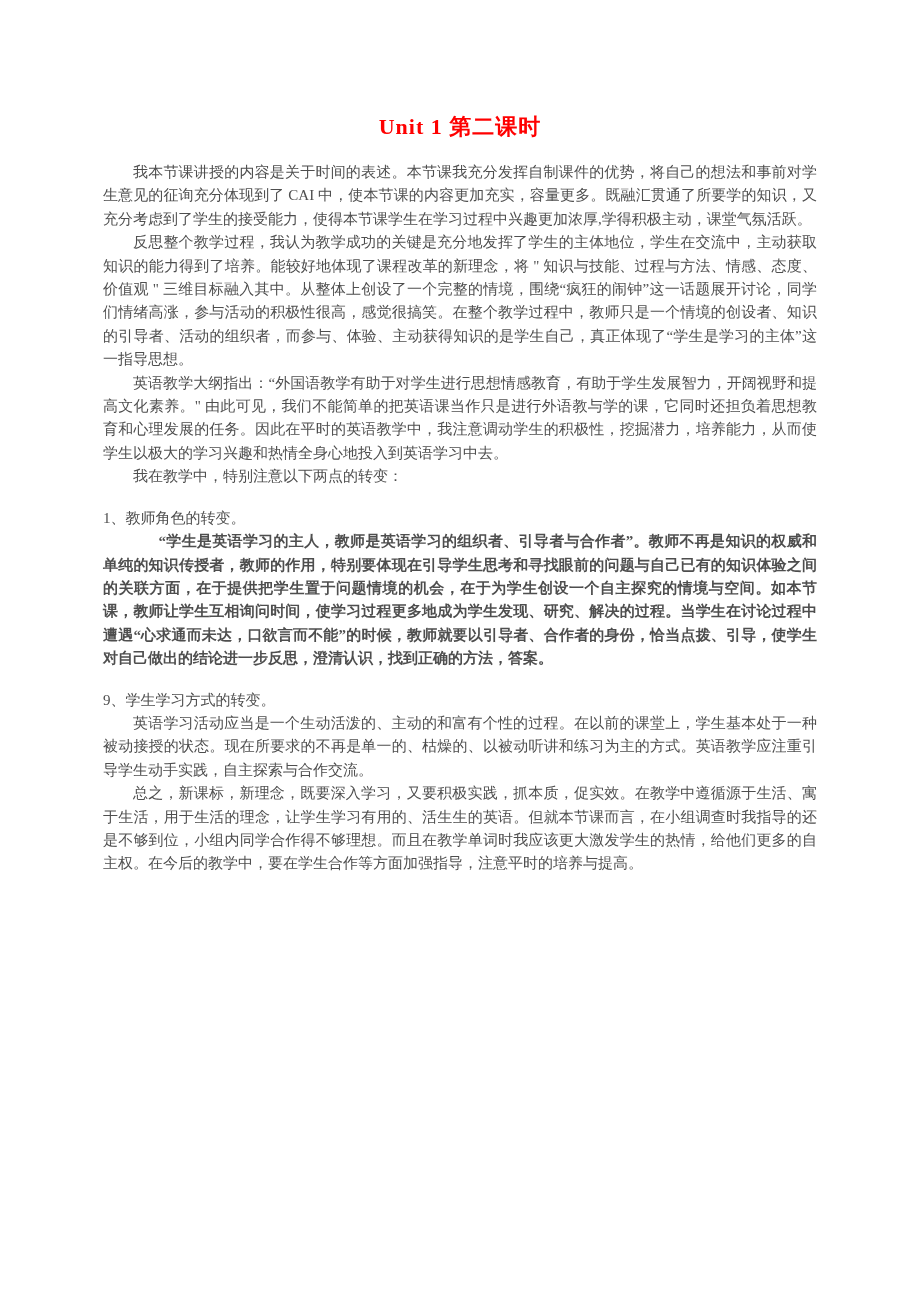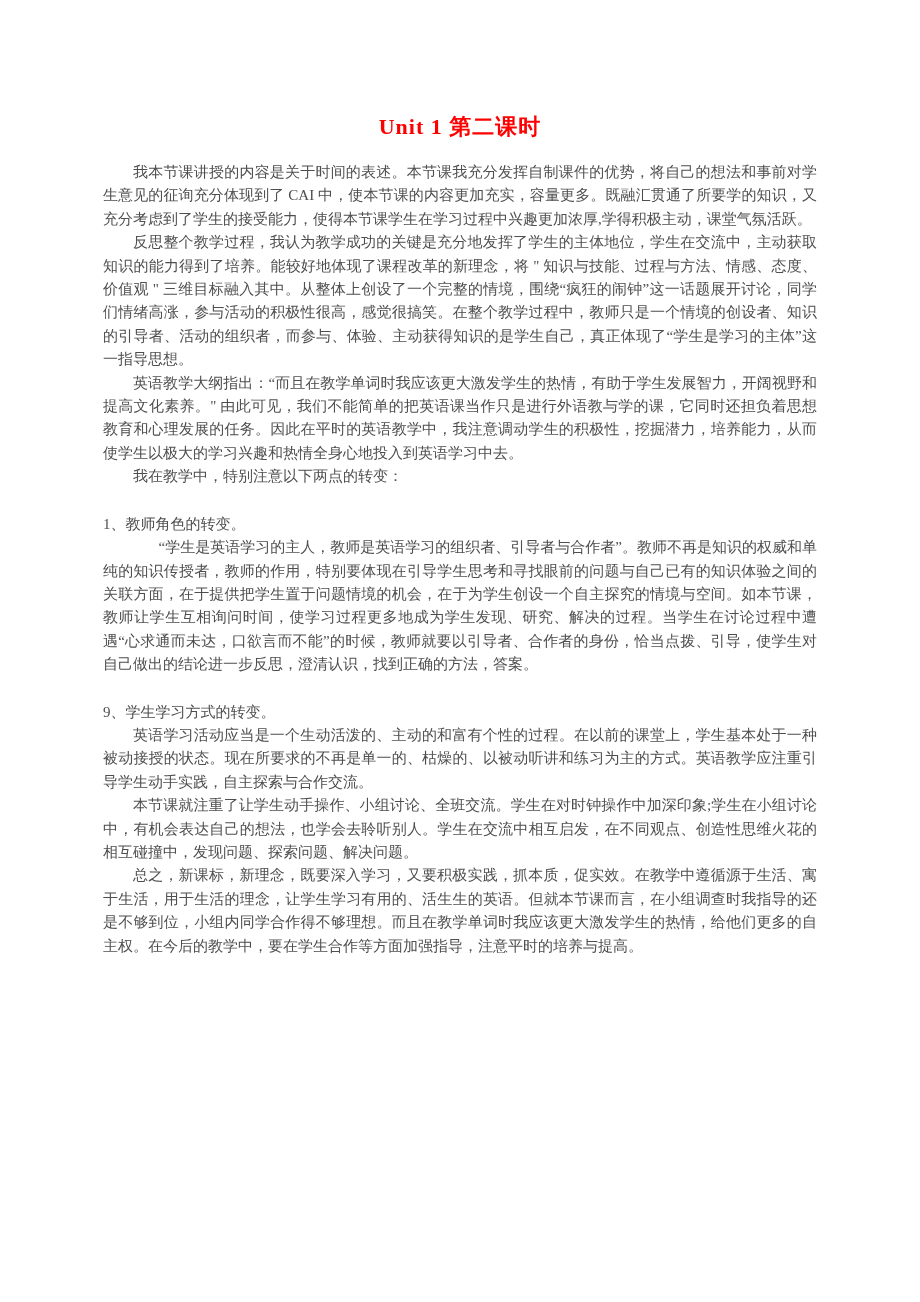--- a/index.html
+++ b/index.html
@@ -28,46 +28,45 @@
   }
   .body-text p {
     font-size: 15px;
     line-height: 23.4px;
     color: #4e4e4e;
     text-align: justify;
     text-justify: inter-ideograph;
     word-break: break-all;
   }
   .ind  { text-indent: 2em; }
-  .ind4 { text-indent: 3.7em; }
-  .sect { margin-top: 24px; }
+  .ind4 { text-indent: 3.7em; font-weight: bold; }
+  .sect { margin-top: 18px; }
 </style>
 </head>
 <body>
 
 <div class="page">
 
   <h1 class="doc-title">Unit 1 第二课时</h1>
 
   <div class="body-text">
 
     <p class="ind">我本节课讲授的内容是关于时间的表述。本节课我充分发挥自制课件的优势，将自己的想法和事前对学生意见的征询充分体现到了 CAI 中，使本节课的内容更加充实，容量更多。既融汇贯通了所要学的知识，又充分考虑到了学生的接受能力，使得本节课学生在学习过程中兴趣更加浓厚,学得积极主动，课堂气氛活跃。</p>
 
     <p class="ind">反思整个教学过程，我认为教学成功的关键是充分地发挥了学生的主体地位，学生在交流中，主动获取知识的能力得到了培养。能较好地体现了课程改革的新理念，将 " 知识与技能、过程与方法、情感、态度、价值观 " 三维目标融入其中。从整体上创设了一个完整的情境，围绕“疯狂的闹钟”这一话题展开讨论，同学们情绪高涨，参与活动的积极性很高，感觉很搞笑。在整个教学过程中，教师只是一个情境的创设者、知识的引导者、活动的组织者，而参与、体验、主动获得知识的是学生自己，真正体现了“学生是学习的主体”这一指导思想。</p>
 
-    <p class="ind">英语教学大纲指出：“而且在教学单词时我应该更大激发学生的热情，有助于学生发展智力，开阔视野和提高文化素养。" 由此可见，我们不能简单的把英语课当作只是进行外语教与学的课，它同时还担负着思想教育和心理发展的任务。因此在平时的英语教学中，我注意调动学生的积极性，挖掘潜力，培养能力，从而使学生以极大的学习兴趣和热情全身心地投入到英语学习中去。</p>
+    <p class="ind">英语教学大纲指出：“外国语教学有助于对学生进行思想情感教育，有助于学生发展智力，开阔视野和提高文化素养。" 由此可见，我们不能简单的把英语课当作只是进行外语教与学的课，它同时还担负着思想教育和心理发展的任务。因此在平时的英语教学中，我注意调动学生的积极性，挖掘潜力，培养能力，从而使学生以极大的学习兴趣和热情全身心地投入到英语学习中去。</p>
 
     <p class="ind">我在教学中，特别注意以下两点的转变：</p>
 
     <p class="sect">1、教师角色的转变。</p>
 
     <p class="ind4">“学生是英语学习的主人，教师是英语学习的组织者、引导者与合作者”。教师不再是知识的权威和单纯的知识传授者，教师的作用，特别要体现在引导学生思考和寻找眼前的问题与自己已有的知识体验之间的关联方面，在于提供把学生置于问题情境的机会，在于为学生创设一个自主探究的情境与空间。如本节课，教师让学生互相询问时间，使学习过程更多地成为学生发现、研究、解决的过程。当学生在讨论过程中遭遇“心求通而未达，口欲言而不能”的时候，教师就要以引导者、合作者的身份，恰当点拨、引导，使学生对自己做出的结论进一步反思，澄清认识，找到正确的方法，答案。</p>
 
     <p class="sect">9、学生学习方式的转变。</p>
 
     <p class="ind">英语学习活动应当是一个生动活泼的、主动的和富有个性的过程。在以前的课堂上，学生基本处于一种被动接授的状态。现在所要求的不再是单一的、枯燥的、以被动听讲和练习为主的方式。英语教学应注重引导学生动手实践，自主探索与合作交流。</p>
 
-    <p class="ind">本节课就注重了让学生动手操作、小组讨论、全班交流。学生在对时钟操作中加深印象;学生在小组讨论中，有机会表达自己的想法，也学会去聆听别人。学生在交流中相互启发，在不同观点、创造性思维火花的相互碰撞中，发现问题、探索问题、解决问题。</p>
 
     <p class="ind">总之，新课标，新理念，既要深入学习，又要积极实践，抓本质，促实效。在教学中遵循源于生活、寓于生活，用于生活的理念，让学生学习有用的、活生生的英语。但就本节课而言，在小组调查时我指导的还是不够到位，小组内同学合作得不够理想。而且在教学单词时我应该更大激发学生的热情，给他们更多的自主权。在今后的教学中，要在学生合作等方面加强指导，注意平时的培养与提高。</p>
 
   </div>
 </div>
 
 </body></html>

